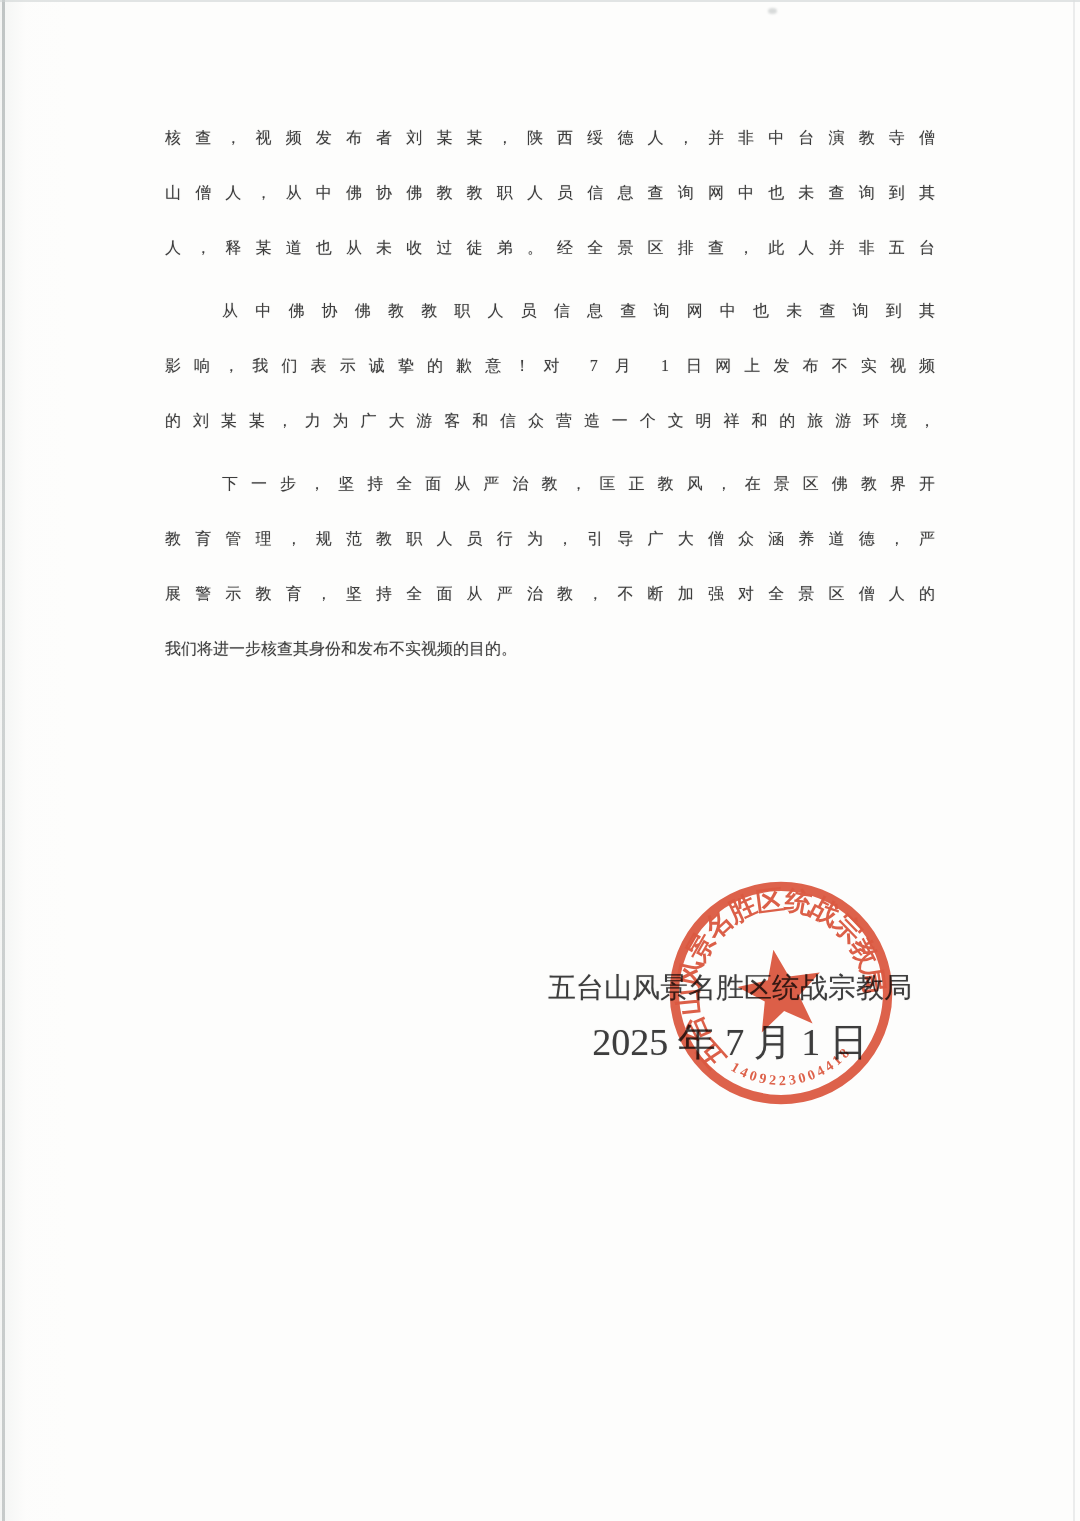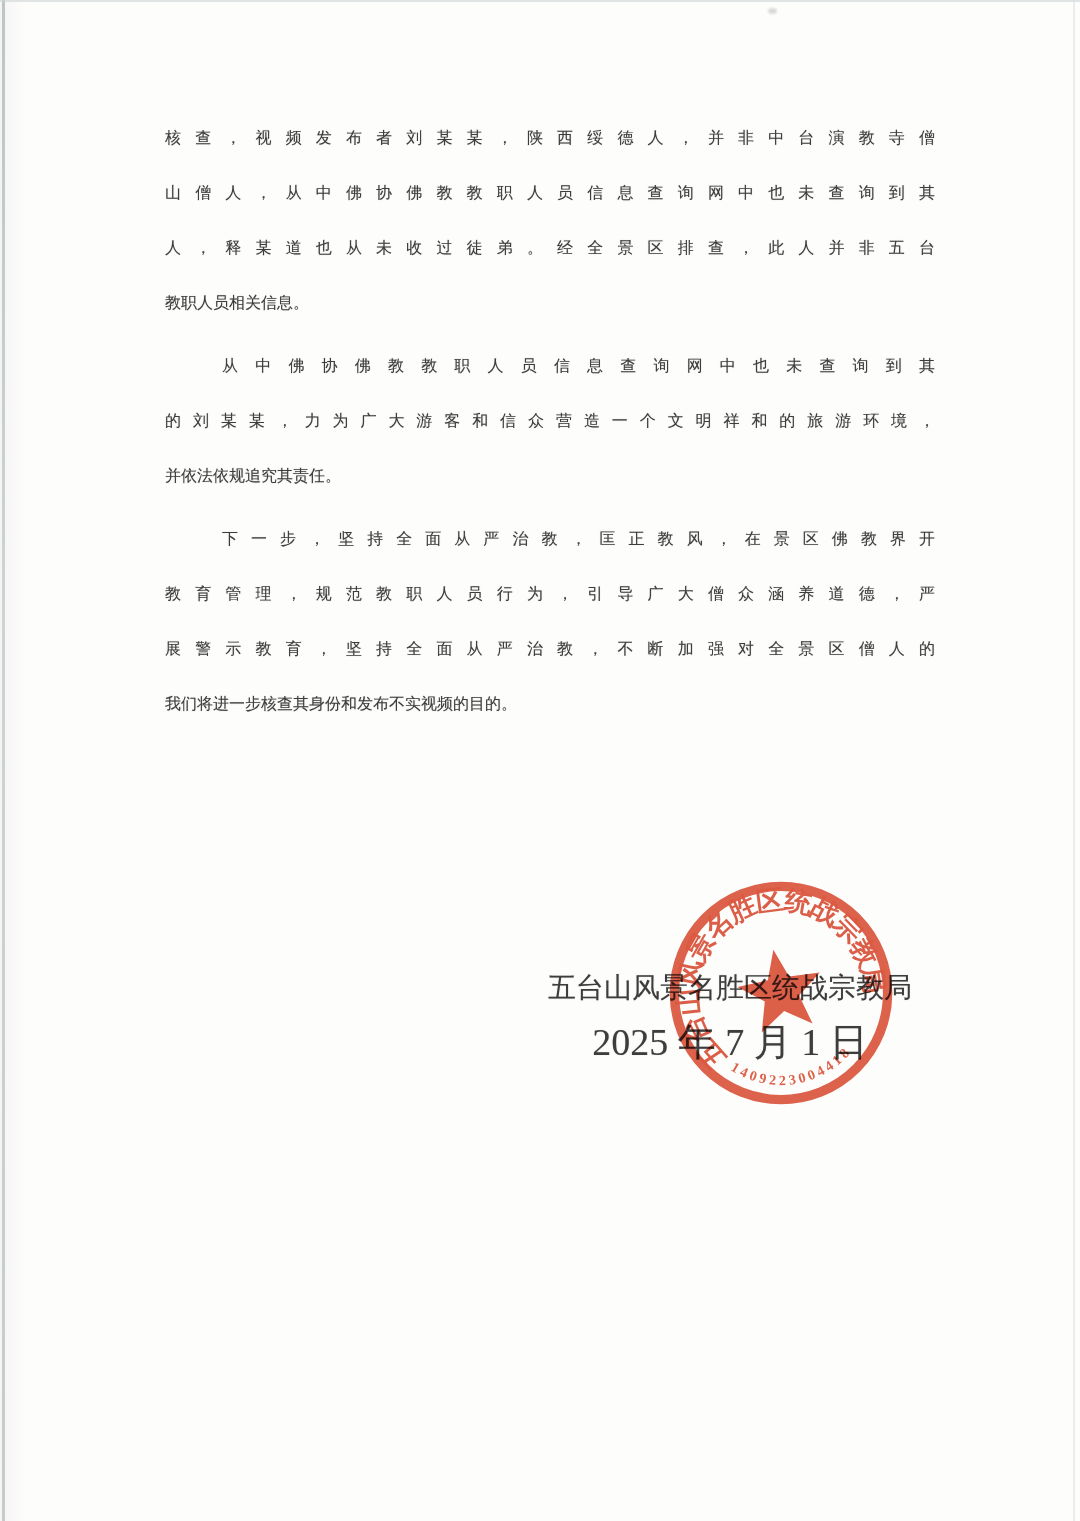--- a/index.html
+++ b/index.html
@@ -60,26 +60,25 @@
   <div class="edge-left"></div>
   <div class="edge-top"></div>
   <div class="edge-right"></div>
   <div class="speck"></div>
 
   <main class="body-text">
     <div class="para">
       <div class="line">核查，视频发布者刘某某，陕西绥德人，并非中台演教寺僧</div>
       <div class="line">山僧人，从中佛协佛教教职人员信息查询网中也未查询到其</div>
       <div class="line">人，释某道也从未收过徒弟。经全景区排查，此人并非五台</div>
-      <div class="line end">教职人员相关信息。</div>
     </div>
     <div class="para">
       <div class="line ind">从中佛协佛教教职人员信息查询网中也未查询到其</div>
+      <div class="line">影响，我们表示诚挚的歉意！对 7 月 1 日网上发布不实视频</div>
       <div class="line">的刘某某，力为广大游客和信众营造一个文明祥和的旅游环境，</div>
-      <div class="line end">并依法依规追究其责任。</div>
     </div>
     <div class="para">
       <div class="line ind">下一步，坚持全面从严治教，匡正教风，在景区佛教界开</div>
       <div class="line">教育管理，规范教职人员行为，引导广大僧众涵养道德，严</div>
       <div class="line">展警示教育，坚持全面从严治教，不断加强对全景区僧人的</div>
       <div class="line end">我们将进一步核查其身份和发布不实视频的目的。</div>
     </div>
   </main>
 
   <div class="signature">

